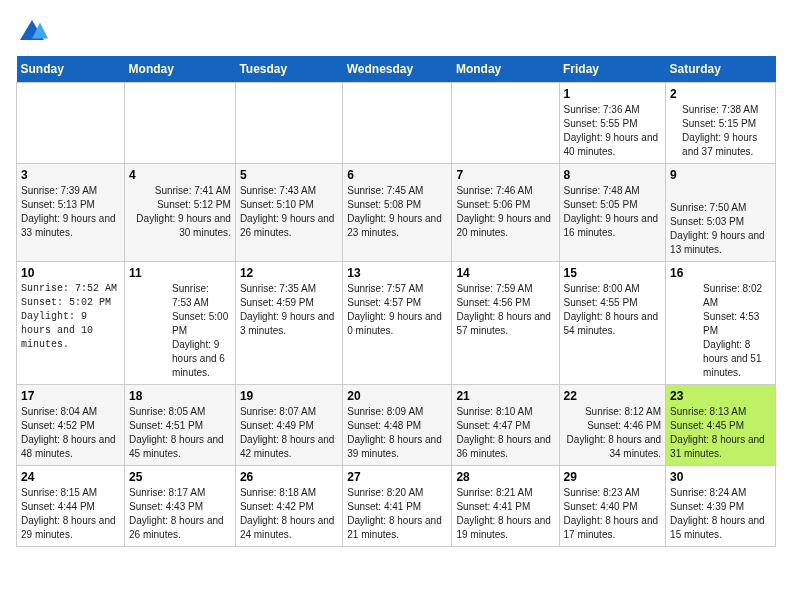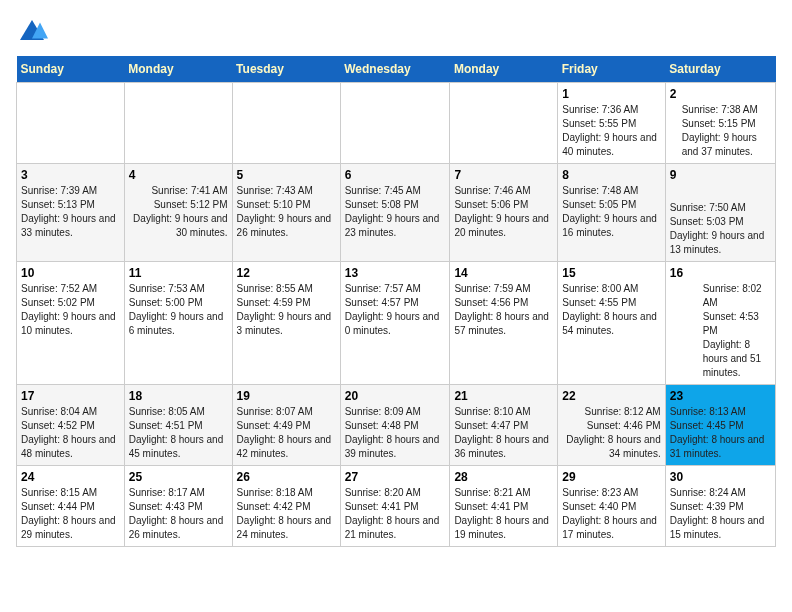--- a/index.html
+++ b/index.html
@@ -174,33 +174,33 @@
         <td style="background: rgb(245, 245, 245);">
           <div class="day-number">9</div>
           <div class="day-info" style="white-space: pre-line; margin-top: 19px;">Sunrise: 7:50 AM
 Sunset: 5:03 PM
 Daylight: 9 hours and 13 minutes.</div>
         </td>
       </tr>
       <tr>
         <td>
           <div class="day-number">10</div>
-          <div class="day-info" style="white-space: pre-line;">Sunrise: 7:52 AM
+          <div class="day-info" style="white-space: pre-line; font-family: Liberation Mono, monospace;">Sunrise: 7:52 AM
 Sunset: 5:02 PM
 Daylight: 9 hours and 10 minutes.</div>
         </td>
         <td>
           <div class="day-number">11</div>
-          <div class="day-info" style="white-space: pre-line;">Sunrise: 7:53 AM
+          <div class="day-info" style="white-space: pre-line; margin-left: 43px;">Sunrise: 7:53 AM
 Sunset: 5:00 PM
 Daylight: 9 hours and 6 minutes.</div>
         </td>
         <td>
           <div class="day-number">12</div>
-          <div class="day-info" style="white-space: pre-line;">Sunrise: 8:55 AM
+          <div class="day-info" style="white-space: pre-line;">Sunrise: 7:35 AM
 Sunset: 4:59 PM
 Daylight: 9 hours and 3 minutes.</div>
         </td>
         <td>
           <div class="day-number">13</div>
           <div class="day-info" style="white-space: pre-line;">Sunrise: 7:57 AM
 Sunset: 4:57 PM
 Daylight: 9 hours and 0 minutes.</div>
         </td>
         <td>
@@ -252,21 +252,21 @@
           <div class="day-info" style="white-space: pre-line;">Sunrise: 8:10 AM
 Sunset: 4:47 PM
 Daylight: 8 hours and 36 minutes.</div>
         </td>
         <td style="background: rgb(245, 245, 245);">
           <div class="day-number">22</div>
           <div class="day-info" style="white-space: pre-line; text-align: right;">Sunrise: 8:12 AM
 Sunset: 4:46 PM
 Daylight: 8 hours and 34 minutes.</div>
         </td>
-        <td style="background: #0ea5e9;">
+        <td style="background: #bef264;">
           <div class="day-number">23</div>
           <div class="day-info" style="white-space: pre-line;">Sunrise: 8:13 AM
 Sunset: 4:45 PM
 Daylight: 8 hours and 31 minutes.</div>
         </td>
       </tr>
       <tr>
         <td>
           <div class="day-number">24</div>
           <div class="day-info" style="white-space: pre-line;">Sunrise: 8:15 AM

